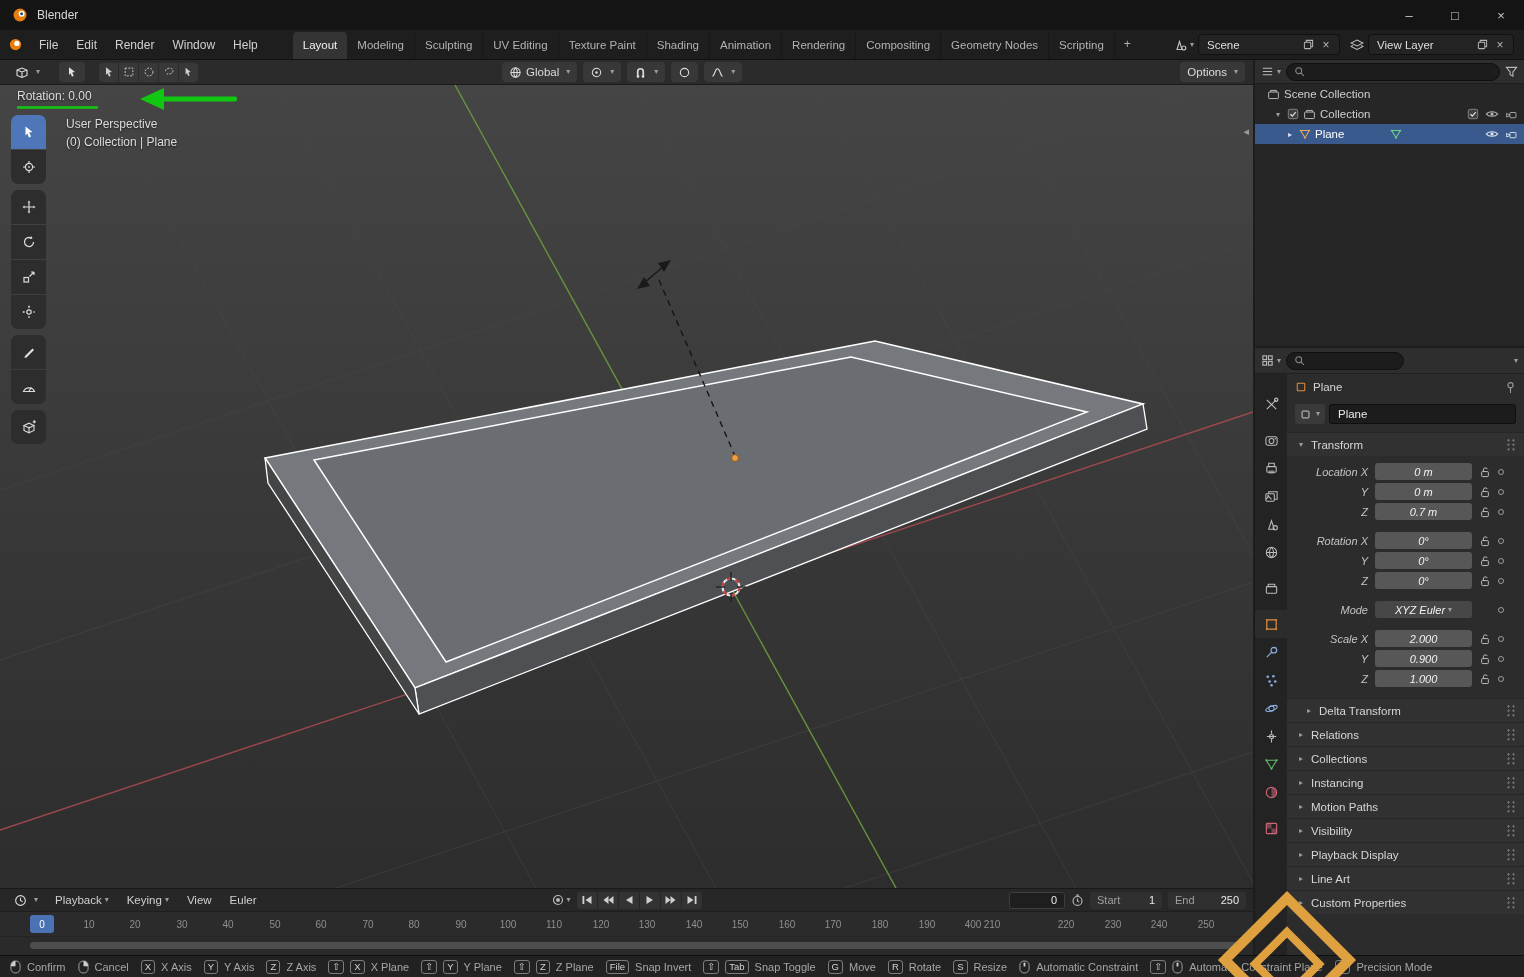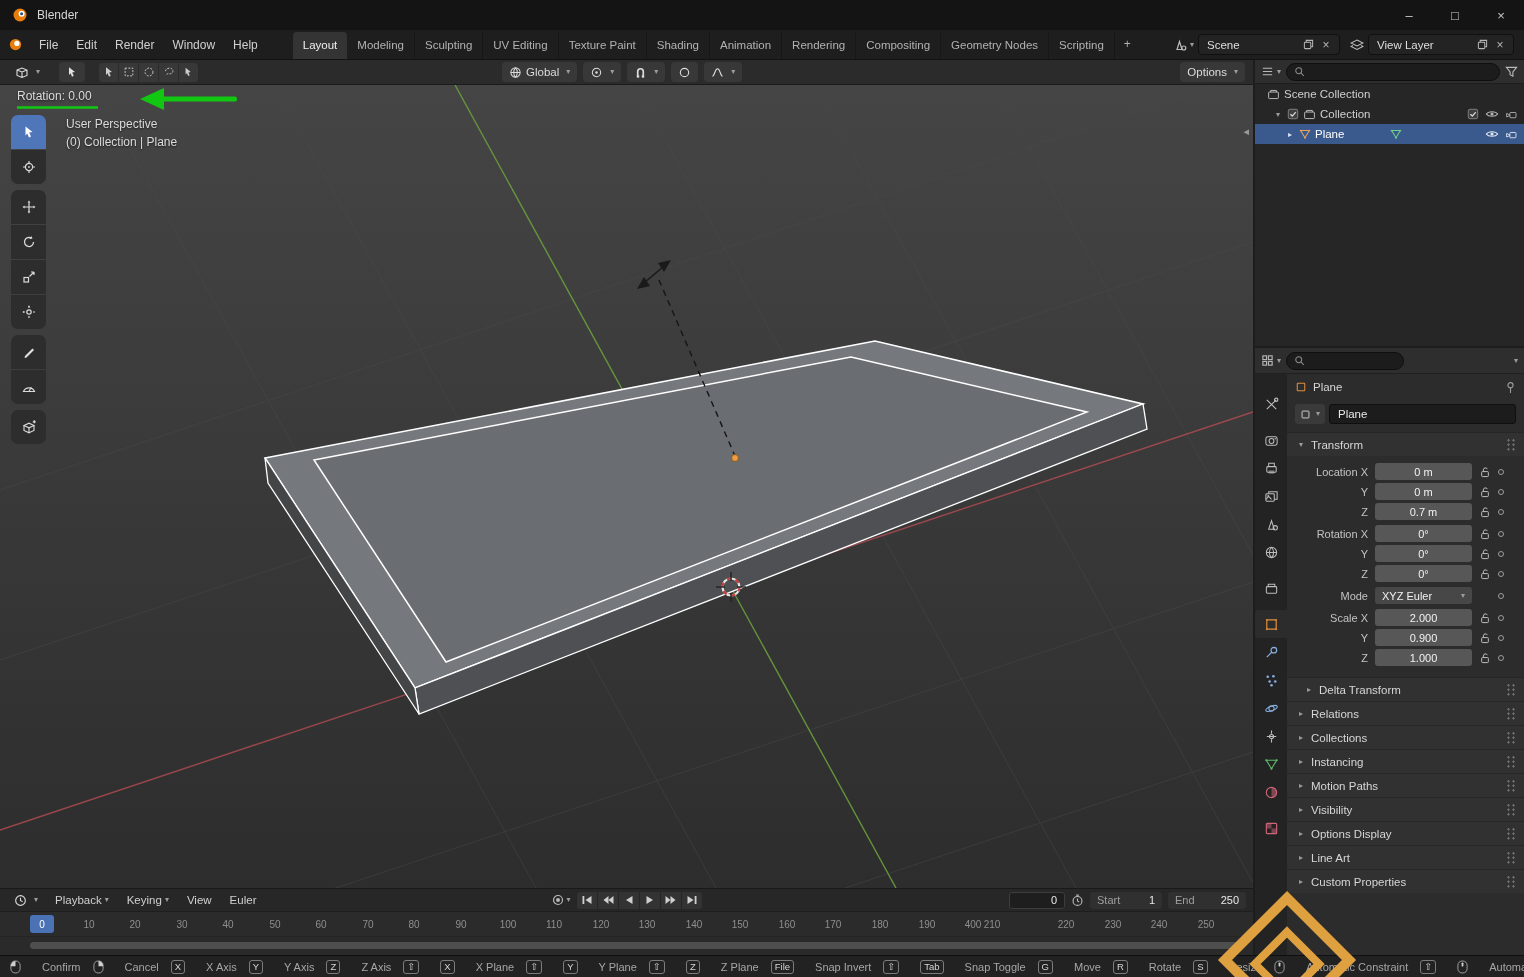--- a/index.html
+++ b/index.html
@@ -96,27 +96,27 @@
   .idbtn { width:30px; height:20px; background:#3a3a3a; border-radius:3px; display:flex; align-items:center;
            justify-content:center; gap:2px; color:#d0d0d0; }
   .name-input { flex:1; height:20px; background:#1c1c1c; border:1px solid #0f0f0f; border-radius:3px;
                 color:#e8e8e8; font-size:11.5px; padding:0 8px; font-family:inherit; }
   .phead { height:24px; display:flex; align-items:center; gap:5px; padding:0 8px 0 9px; background:#313131;
            border-top:1px solid #262626; color:#d6d6d6; font-size:11.5px; }
   .phead.sub { padding-left:17px; }
   .dots { width:10px; height:13px; margin-left:auto;
           background-image:radial-gradient(circle,#7b7b7b 1px,transparent 1.3px);
           background-size:5px 4.5px; opacity:.85; }
-  .trows { padding:5px 6px 9px 0; }
+  .trows { padding:5px 6px 9px 0;font-style:italic; }
   .trow { display:flex; align-items:center; height:19px; margin:1px 0; }
-  .trow.mt { margin-top:3px; }
+  .trow.mt { margin-top:10px; }
   .tlbl { width:88px; text-align:right; padding-right:7px; color:#c3c3c3; font-size:11px; }
   .tfld { width:97px; height:17px; background:#575757; border-radius:3px; color:#f2f2f2; font-size:11px;
           display:flex; align-items:center; justify-content:center; }
-  .tfld.dd { justify-content:space-between; padding:0 7px; background:#474747; }
+  .tfld.dd { justify-content:center; padding:0 7px; background:#474747; }
   .lockw { width:18px; display:flex; justify-content:center; margin-left:4px; color:#bdbdbd; }
   .kdotw { width:14px; display:flex; justify-content:center; }
   .kdot { width:6px; height:6px; border:1px solid #9c9c9c; border-radius:50%; }
 
   
   #timeline { position:absolute; top:888px; left:0; width:1253px; height:67px; background:#2a2a2a;
               border-top:1px solid #191919; }
   .tl-header { position:relative; height:23px; background:#272727; border-bottom:1px solid #1e1e1e;
                display:flex; align-items:center; padding:0 7px; font-size:11.5px; color:#d0d0d0; }
   .tl-left { display:flex; align-items:center; gap:2px; }
@@ -136,21 +136,21 @@
   .playhead { position:absolute; left:30px; top:3px; width:24px; height:18px; background:#4a72b5;
               border-radius:3px; color:#fff; font-size:10px; display:flex; align-items:center; justify-content:center; }
   .playline { position:absolute; left:41px; top:21px; width:2px; height:14px; background:#4a72b5; }
   .tl-scroll { position:relative; height:17px; }
   .tl-scrollbar { position:absolute; left:30px; right:10px; top:5px; height:7px; background:#4e4e4e; border-radius:3.5px; }
 
   
   #statusbar { position:absolute; top:955px; left:0; width:1524px; height:22px; background:#222;
                border-top:1px solid #0f0f0f; display:flex; align-items:center; gap:12px; padding:0 10px;
                font-size:11px; color:#a6a6a6; white-space:nowrap; }
-  .sb-item { display:inline-flex; align-items:center; gap:21px;text-align:right; }
+  .sb-item { display:inline-flex; align-items:center; gap:6px;text-align:right; }
   .key { display:inline-flex; align-items:center; justify-content:center; min-width:14px; height:14px;
          padding:0 3px; border:1px solid #7c7c7c; border-radius:3px; font-size:9.5px; color:#d4d4d4; }
 
   #watermark { position:absolute; left:1180px; top:880px; pointer-events:none; z-index:60; }
 </style>
 </head>
 <body>
 
 <div id="titlebar">
   <span>
@@ -844,21 +844,21 @@
           <span>Motion Paths</span>
           <span class="dots"></span>
         </div>
       <div class="phead">
           <span class="tri">▸</span>
           <span>Visibility</span>
           <span class="dots"></span>
         </div>
       <div class="phead">
           <span class="tri">▸</span>
-          <span>Options Display</span>
+          <span>Playback Display</span>
           <span class="dots"></span>
         </div>
       <div class="phead">
           <span class="tri">▸</span>
           <span>Line Art</span>
           <span class="dots"></span>
         </div>
       <div class="phead">
           <span class="tri">▸</span>
           <span>Custom Properties</span>

